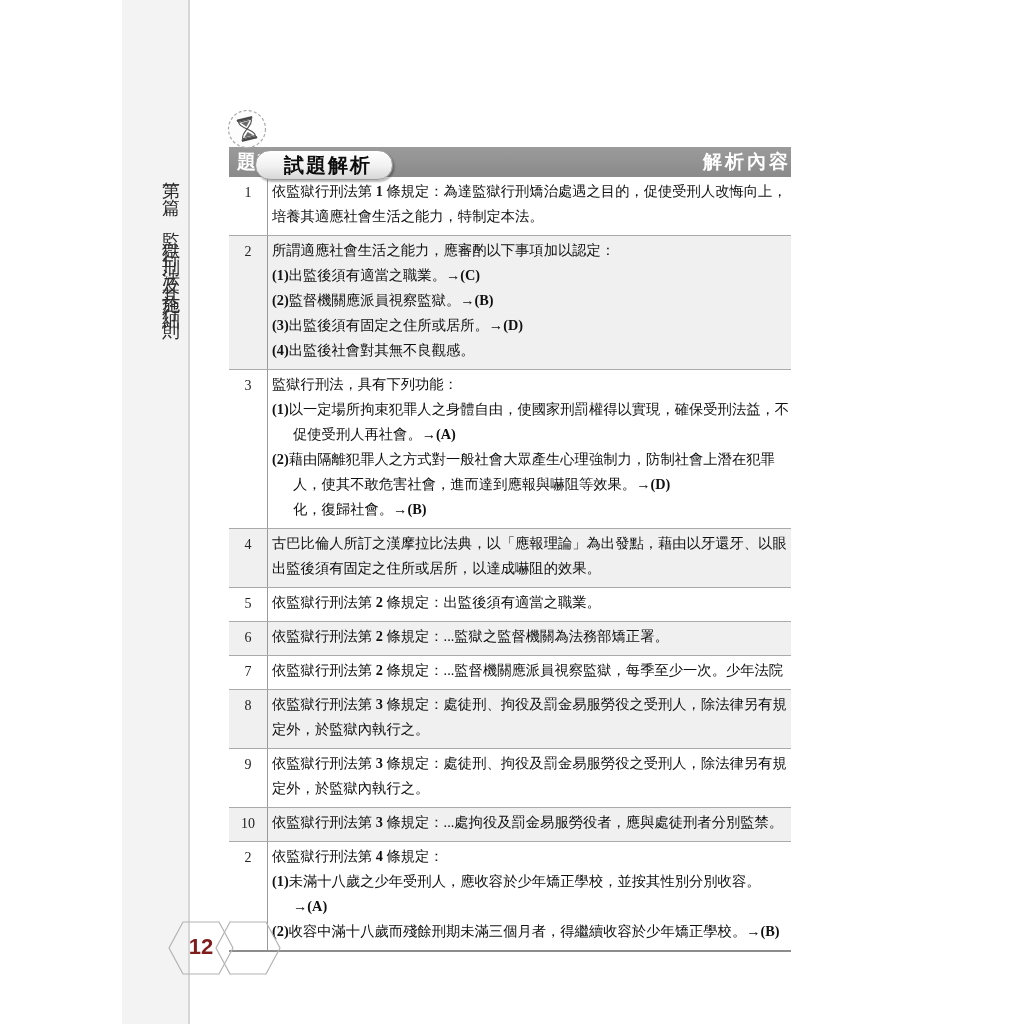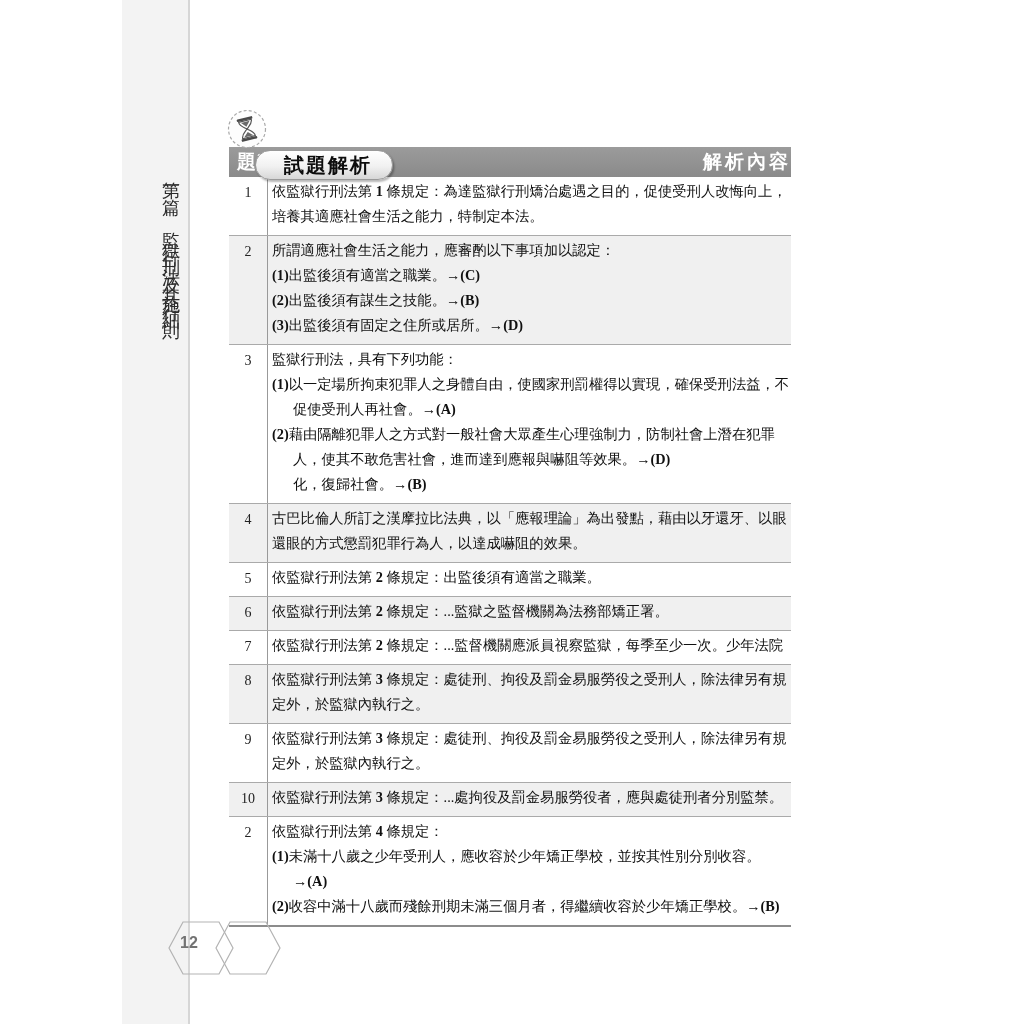--- a/index.html
+++ b/index.html
@@ -53,23 +53,23 @@
     padding-top:3px;line-height:25px;flex:none;
   }
   .td-content{flex:1;padding:2px 2px 6px 4px;font-size:14.3px;color:#101010;}
   .line{line-height:25px;white-space:nowrap;}
   .line.ind{padding-left:21px;}
   .b{font-weight:bold;}
   
   .pagenum-wrap{position:absolute;left:168px;top:918px;width:120px;height:60px;}
   .pagenum-wrap svg{position:absolute;left:0;top:0;}
   .pagenum{
-    position:absolute;left:12px;top:16px;width:42px;
+    position:absolute;left:12px;top:16px;width:42px;text-align:center;
     font-family:"Liberation Sans","DejaVu Sans",sans-serif;
-    font-weight:bold;font-size:16px;color:#737373;
+    font-weight:bold;font-size:22px;color:#7f1d1d;
   }
 </style>
 </head>
 <body>
 
 <div class="gutter"></div>
 
 <div class="sidebar">
   <span>第一篇</span><span class="title">監獄行刑法及其施行細則</span>
 </div>
@@ -103,40 +103,41 @@
           <div class="td-content">
             <div class="line"><span>依監獄行刑法第 </span><span class="b">1</span><span> 條規定：為達監獄行刑矯治處遇之目的，促使受刑人改悔向上，</span></div>
             <div class="line"><span>培養其適應社會生活之能力，特制定本法。</span></div>
           </div>
         </div>
         <div class="trow alt">
           <div class="td-num">2</div>
           <div class="td-content">
             <div class="line"><span>所謂適應社會生活之能力，應審酌以下事項加以認定：</span></div>
             <div class="line"><span class="b">(1)</span><span>出監後須有適當之職業。</span><span class="b">→(C)</span></div>
-            <div class="line"><span class="b">(2)</span><span>出監後須有謀生之技能。</span><span class="b">→(B)</span></div>
+            <div class="line"><span class="b">(2)</span><span>監督機關應派員視察監獄。</span><span class="b">→(B)</span></div>
             <div class="line"><span class="b">(3)</span><span>出監後須有固定之住所或居所。</span><span class="b">→(D)</span></div>
+            <div class="line"><span class="b">(4)</span><span>出監後社會對其無不良觀感。</span></div>
           </div>
         </div>
         <div class="trow">
           <div class="td-num">3</div>
           <div class="td-content">
             <div class="line"><span>監獄行刑法，具有下列功能：</span></div>
             <div class="line"><span class="b">(1)</span><span>以一定場所拘束犯罪人之身體自由，使國家刑罰權得以實現，確保受刑法益，不</span></div>
             <div class="line ind"><span>促使受刑人再社會。</span><span class="b">→(A)</span></div>
             <div class="line"><span class="b">(2)</span><span>藉由隔離犯罪人之方式對一般社會大眾產生心理強制力，防制社會上潛在犯罪</span></div>
             <div class="line ind"><span>人，使其不敢危害社會，進而達到應報與嚇阻等效果。</span><span class="b">→(D)</span></div>
             <div class="line ind"><span>化，復歸社會。</span><span class="b">→(B)</span></div>
           </div>
         </div>
         <div class="trow alt">
           <div class="td-num">4</div>
           <div class="td-content">
             <div class="line"><span>古巴比倫人所訂之漢摩拉比法典，以「應報理論」為出發點，藉由以牙還牙、以眼</span></div>
-            <div class="line"><span>還眼的方式懲罰犯罪行為人，以達成嚇阻的效果。</span></div>
+            <div class="line"><span>出監後須有固定之住所或居所，以達成嚇阻的效果。</span></div>
           </div>
         </div>
         <div class="trow">
           <div class="td-num">5</div>
           <div class="td-content">
             <div class="line"><span>依監獄行刑法第 </span><span class="b">2</span><span> 條規定：出監後須有適當之職業。</span></div>
           </div>
         </div>
         <div class="trow alt">
           <div class="td-num">6</div>

